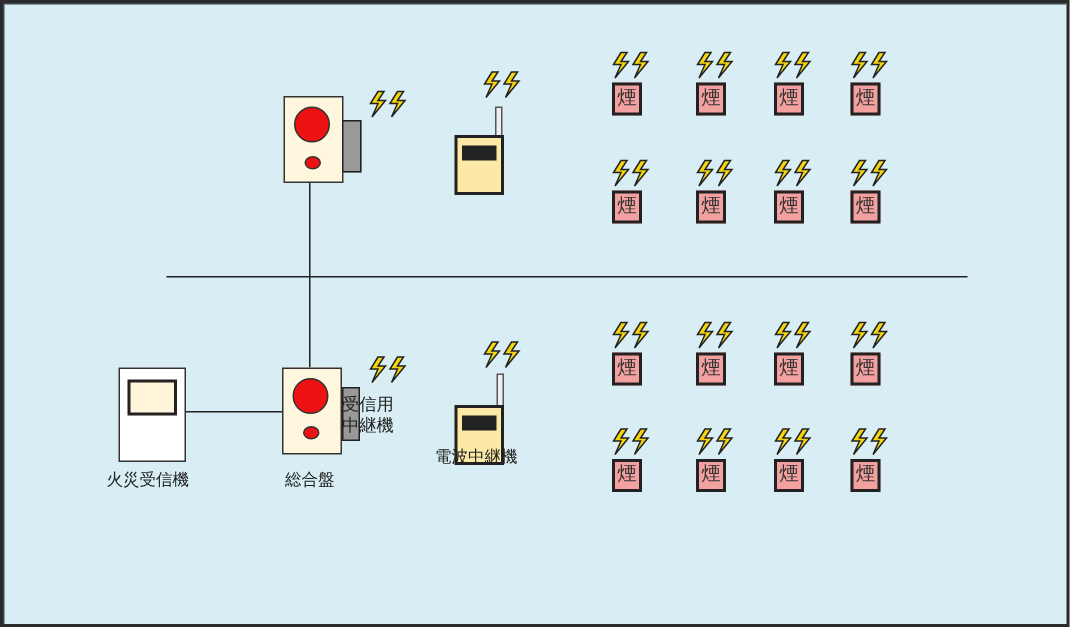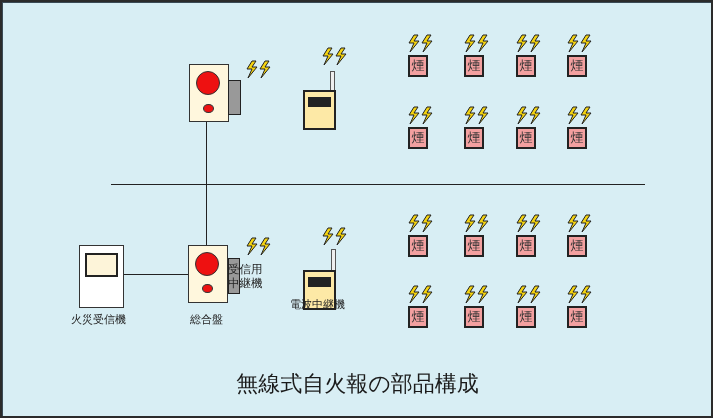--- a/index.html
+++ b/index.html
@@ -156,14 +156,13 @@
         <path d="M20 1 L15 9 L20 9 L16 18 L25 7 L20 7 L24 1 Z" fill="#f5d410" stroke="#222" stroke-width="1"></path>
       </svg>
       <div class="abs smoke" style="left: 513px; top: 303px;">煙</div>
       <svg class="abs bolt" viewBox="0 0 30 20" style="left: 563px; top: 282px;">
         <path d="M7 1 L2 9 L7 9 L3 18 L12 7 L7 7 L11 1 Z" fill="#f5d410" stroke="#222" stroke-width="1"></path>
         <path d="M20 1 L15 9 L20 9 L16 18 L25 7 L20 7 L24 1 Z" fill="#f5d410" stroke="#222" stroke-width="1"></path>
       </svg>
       <div class="abs smoke" style="left: 564px; top: 303px;">煙</div>
     </div>
 
-  <div class="abs title">無線式自火報の部品構成</div>
 </div>
 
 </body></html>

